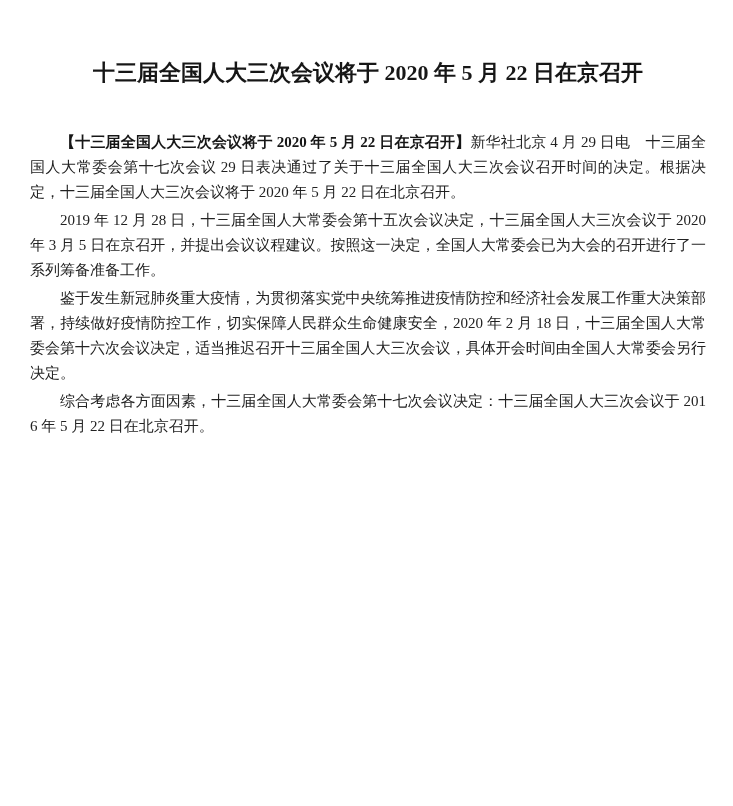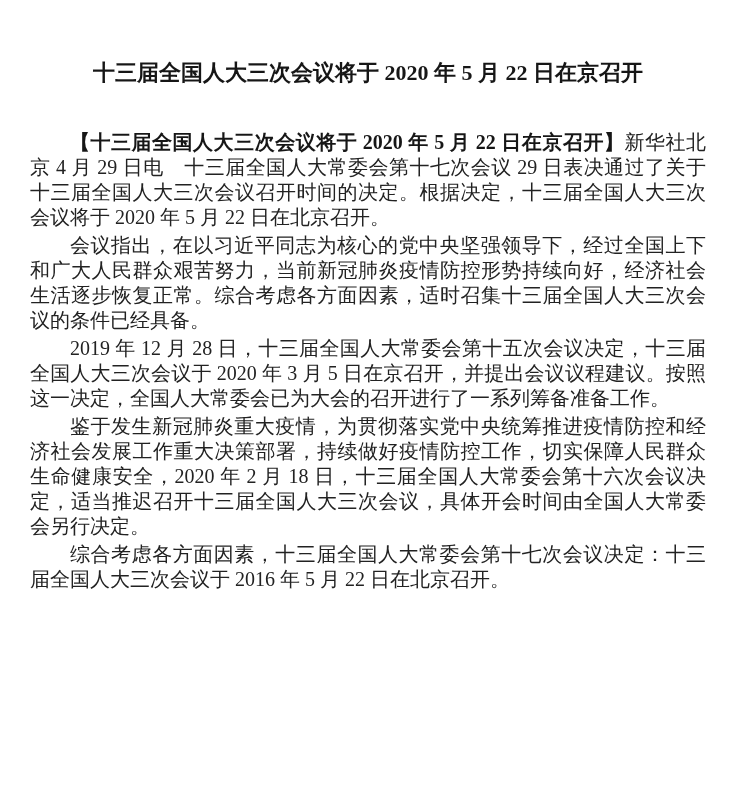--- a/index.html
+++ b/index.html
@@ -27,21 +27,21 @@
     line-height: 30px;
     font-weight: 700;
     text-align: center;
     color: #161616;
   }
   .article-body {
     margin-top: 42px;
   }
   .article-body p {
     margin: 0 0 3px 0;
-    font-size: 20px;
+    font-size: 15px;
     line-height: 25px;
     text-align: justify;
     text-indent: 2em;
     color: #222222;
     word-break: break-all;
   }
   .article-body p strong {
     font-weight: 700;
     color: #161616;
   }
@@ -50,21 +50,20 @@
 <body>
 
 <div class="page">
 
   <h1 class="article-title">十三届全国人大三次会议将于 2020 年 5 月 22 日在京召开</h1>
 
   <div class="article-body">
 
     <p><strong>【十三届全国人大三次会议将于 2020 年 5 月 22 日在京召开】</strong><span>新华社北京 4 月 29 日电　十三届全国人大常委会第十七次会议 29 日表决通过了关于十三届全国人大三次会议召开时间的决定。根据决定，十三届全国人大三次会议将于 2020 年 5 月 22 日在北京召开。</span></p>
 
-    <p><span>会议指出，在以习近平同志为核心的党中央坚强领导下，经过全国上下和广大人民群众艰苦努力，当前新冠肺炎疫情防控形势持续向好，经济社会生活逐步恢复正常。综合考虑各方面因素，适时召集十三届全国人大三次会议的条件已经具备。</span></p>
 
     <p><span>2019 年 12 月 28 日，十三届全国人大常委会第十五次会议决定，十三届全国人大三次会议于 2020 年 3 月 5 日在京召开，并提出会议议程建议。按照这一决定，全国人大常委会已为大会的召开进行了一系列筹备准备工作。</span></p>
 
     <p><span>鉴于发生新冠肺炎重大疫情，为贯彻落实党中央统筹推进疫情防控和经济社会发展工作重大决策部署，持续做好疫情防控工作，切实保障人民群众生命健康安全，2020 年 2 月 18 日，十三届全国人大常委会第十六次会议决定，适当推迟召开十三届全国人大三次会议，具体开会时间由全国人大常委会另行决定。</span></p>
 
     <p><span>综合考虑各方面因素，十三届全国人大常委会第十七次会议决定：十三届全国人大三次会议于 2016 年 5 月 22 日在北京召开。</span></p>
 
   </div>
 </div>
 

